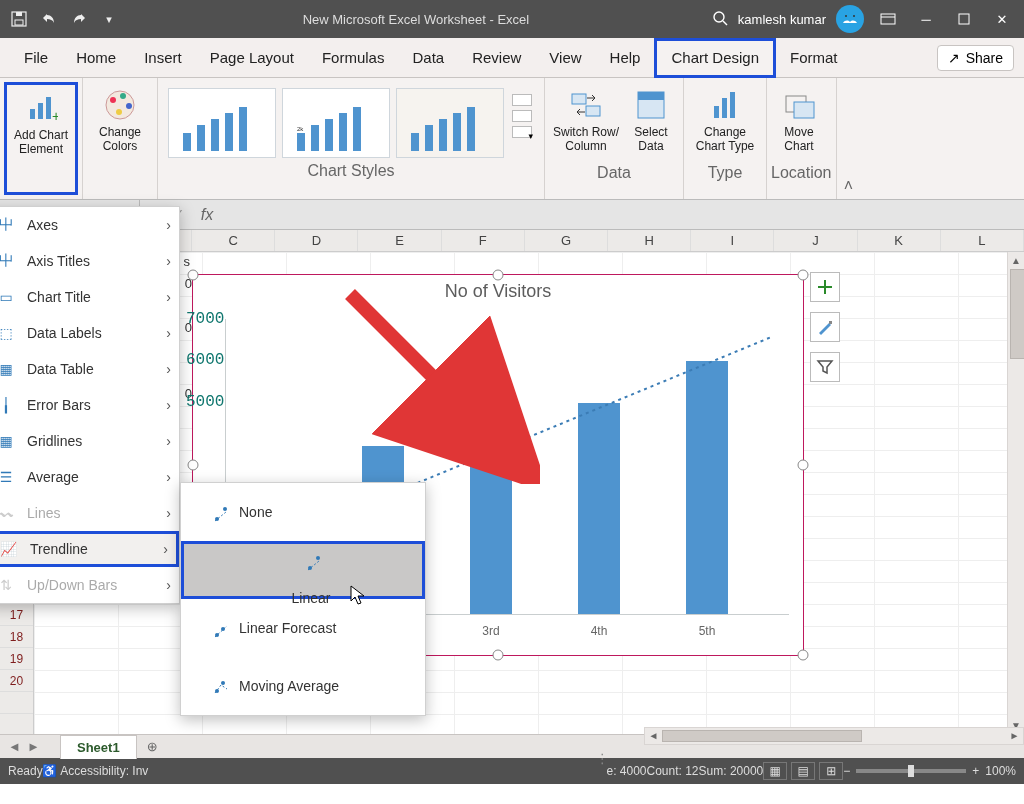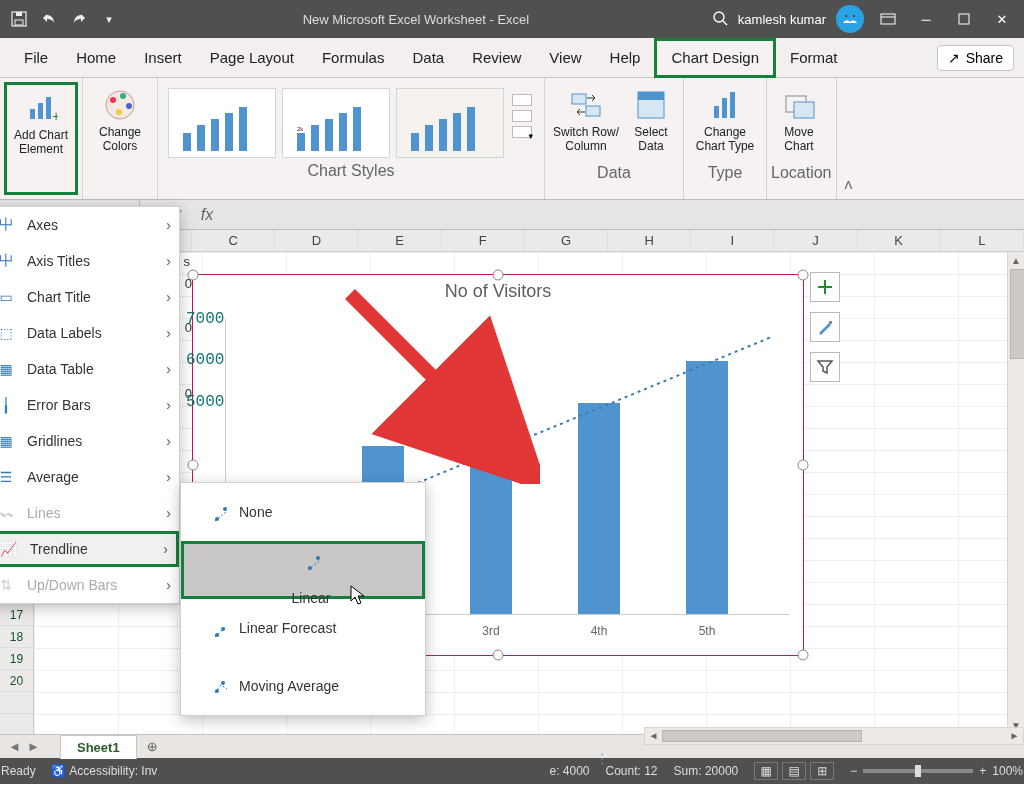--- a/index.html
+++ b/index.html
@@ -8,41 +8,41 @@
 .titlebar .qat { display:flex; align-items:center; gap:8px; padding:0 8px; }
 .titlebar .qat .icon { width:22px; height:22px; display:flex; align-items:center; justify-content:center; opacity:.9; }
 .titlebar .title { flex:1; text-align:center; color:#ddd; }
 .titlebar .right { display:flex; align-items:center; gap:10px; padding:0 8px; }
 .titlebar .avatar { width:28px; height:28px; border-radius:50%; background:#29a3e3; display:flex; align-items:center; justify-content:center; }
 .titlebar .winbtn { width:28px; height:28px; display:flex; align-items:center; justify-content:center; color:#fff; }
 .ribbontabs { height:40px; background:#f3efee; border-bottom:1px solid #c8c4c2; display:flex; align-items:center; padding:0 10px; gap:0; }
 .ribbontabs .tab { padding:0 14px; height:40px; display:flex; align-items:center; font-size:15px; color:#222; cursor:pointer; }
 .ribbontabs .spacer { flex:1; }
 .ribbontabs .share { border:1px solid #c8c4c2; border-radius:4px; padding:4px 10px; background:#fff; font-size:14px; display:flex; gap:6px; align-items:center; }
-.highlight-red { border:3px solid #15803d; }
+.highlight-red { border:3px solid #1d4ed8; }
 .ribbon { height:122px; background:#f5f2f1; border-bottom:1px solid #bbb; display:flex; align-items:stretch; }
 .ribbon .group { display:flex; flex-direction:column; border-right:1px solid #d6d2d0; padding:4px; }
 .ribbon .group .label { text-align:center; font-size:16px; color:#666; padding-top:4px; height:20px; }
 .ribbon .bigbtn { width:74px; display:flex; flex-direction:column; align-items:center; justify-content:flex-start; padding:6px 2px; font-size:12px; color:#222; text-align:center; gap:4px; line-height:1.15; }
 .ribbon .bigbtn .ico { width:34px; height:34px; display:flex; align-items:center; justify-content:center; }
 .ribbon .styles { display:flex; gap:6px; padding:6px 6px 0 6px; }
 .thumb { width:108px; height:70px; background:#fff; border:1px solid #cfd6dc; position:relative; overflow:hidden; }
 .styledrop { width:24px; display:flex; flex-direction:column; gap:4px; padding:6px 2px; }
 .styledrop .sq { width:20px; height:12px; border:1px solid #bbb; background:#fff; }
 .ribbon .collapse { width:24px; display:flex; align-items:flex-end; justify-content:center; padding-bottom:4px; color:#666; }
 .formulabar { height:30px; background:#e5e5e5; border-bottom:1px solid #bbb; display:flex; align-items:center; }
 .formulabar .namebox { width:140px; height:30px; border-right:1px solid #bbb; }
 .formulabar .fx { width:16px; padding:0 8px; color:#666; font-style:italic; }
 .formulabar .fbicons { display:flex; gap:10px; padding:0 8px; color:#999;}
 .sheet { position:relative; height:504px; background:#fff; }
 .colhead { position:absolute; top:0; left:0; right:0; height:22px; border-bottom:1px solid #ccc; background:#eceae8; display:flex; }
 .colhead .corner { width:34px; border-right:1px solid #ccc; }
 .colhead .c { width:84px; border-right:1px solid #ddd; text-align:center; font-size:13px; color:#444; line-height:22px; }
 .rowarea { position:absolute; top:22px; left:0; width:34px; bottom:0; border-right:1px solid #ccc; background:#eceae8; }
-.rowarea .r { height:22px; border-bottom:1px solid #ddd; text-align:center; font-size:12px; color:#14532d; line-height:22px; }
+.rowarea .r { height:22px; border-bottom:1px solid #ddd; text-align:center; font-size:12px; color:#7f1d1d; line-height:22px; }
 .grid { position:absolute; top:22px; left:34px; right:0; bottom:0;
   background-image:linear-gradient(#eee 1px,transparent 1px),linear-gradient(90deg,#eee 1px,transparent 1px);
   background-size:84px 22px; }
 .chartobj { position:absolute; top:44px; left:192px; width:612px; height:382px; border:1px solid #be185d; background:#fff; }
 .chart-title { position:absolute; top:6px; left:0; right:0; text-align:center; font-size:18px; color:#5c5c5c; }
 .plot { position:absolute; top:44px; left:32px; right:14px; bottom:40px; border:1px solid #c9cecf; border-right:none; border-top:none; }
 .ylabel { position:absolute; left:-40px; width:36px; text-align:right; font-size:16px; color:#0f766e; transform:translateY(-50%);font-family:Liberation Mono, monospace; }
 .bar { position:absolute; width:42px; background:#4f94cf; bottom:0; }
 .xlabel { position:absolute; bottom:-24px; width:60px; text-align:center; font-size:12px; color:#666; transform:translateX(-50%); }
 .handle { position:absolute; width:11px; height:11px; border:1px solid #888; background:#fff; border-radius:50%; transform:translate(-50%,-50%); }
@@ -51,21 +51,21 @@
 .menu { position:absolute; background:#fff; border:1px solid #d0d0d0; box-shadow:0 4px 14px rgba(0,0,0,.25); z-index:40; }
 .menu .item { height:36px; display:flex; align-items:center; padding:0 12px 0 10px; gap:12px; font-size:14px; color:#333; position:relative; }
 .menu .item .mi { width:18px; display:flex; align-items:center; justify-content:center; color:#3079b7; }
 .menu .item .arw { position:absolute; right:8px; color:#555; }
 .menu .item.disabled { color:#aaa; }
 .menu .item.disabled .mi { color:#ccc; }
 .menu2 .item { height:58px; padding-left:28px; }
 .menu2 .mi { width:36px; }
 .menu2 .item.sel { background:#c9c8c7;flex-direction:column; }
 .arrow { position:absolute; z-index:35; pointer-events:none; }
-.statusbar { height:26px; background:#505050; color:#ddd; display:flex; align-items:center; font-size:12px; padding:0 1px; gap:16px; }
+.statusbar { height:26px; background:#505050; color:#ddd; display:flex; align-items:center; font-size:12px; padding:0 8px; }
 .statusbar .spacer { flex:1; }
 .viewbtns { display:flex; align-items:center; gap:4px; }
 .viewbtns .v { width:24px; height:18px; border:1px solid #777; display:flex; align-items:center; justify-content:center; }
 .zoom { display:flex; align-items:center; gap:6px; }
 .zoom .track { width:110px; height:4px; background:#888; position:relative; }
 .zoom .knob { position:absolute; top:-4px; width:6px; height:12px; background:#ddd; }
 .sheettabs { height:24px; background:#e8e5e3; border-top:1px solid #c8c4c2; display:flex; align-items:center; font-size:13px; }
 .sheettabs .nav { width:60px; display:flex; gap:6px; padding:0 8px; color:#777; }
 .sheettabs .st { padding:0 16px; height:24px; line-height:24px; background:#fff; border:1px solid #c8c4c2; border-bottom:none; font-weight:600; color:#2c5a2c; }
 .sheettabs .plus { padding:0 10px; color:#666; }

